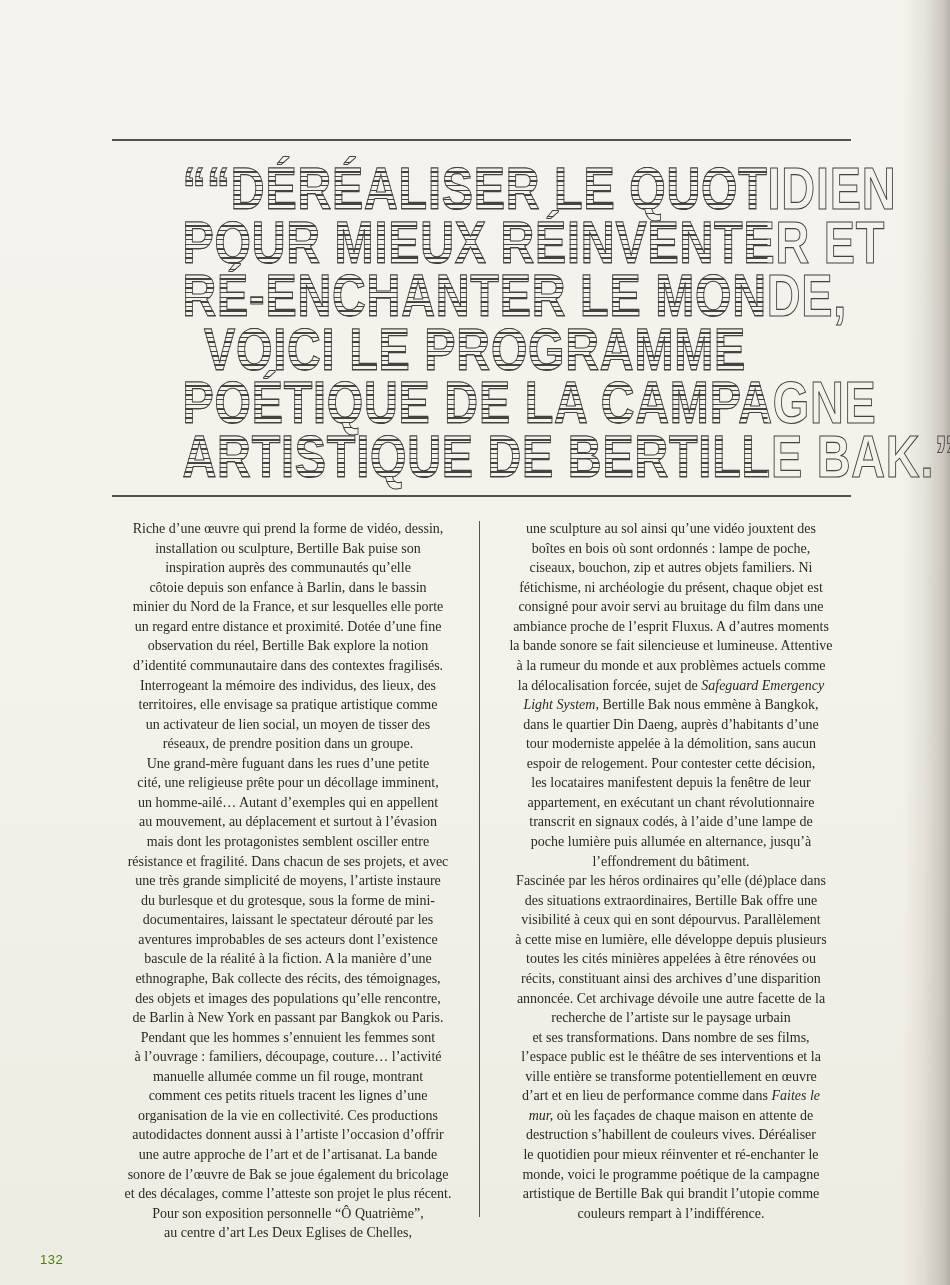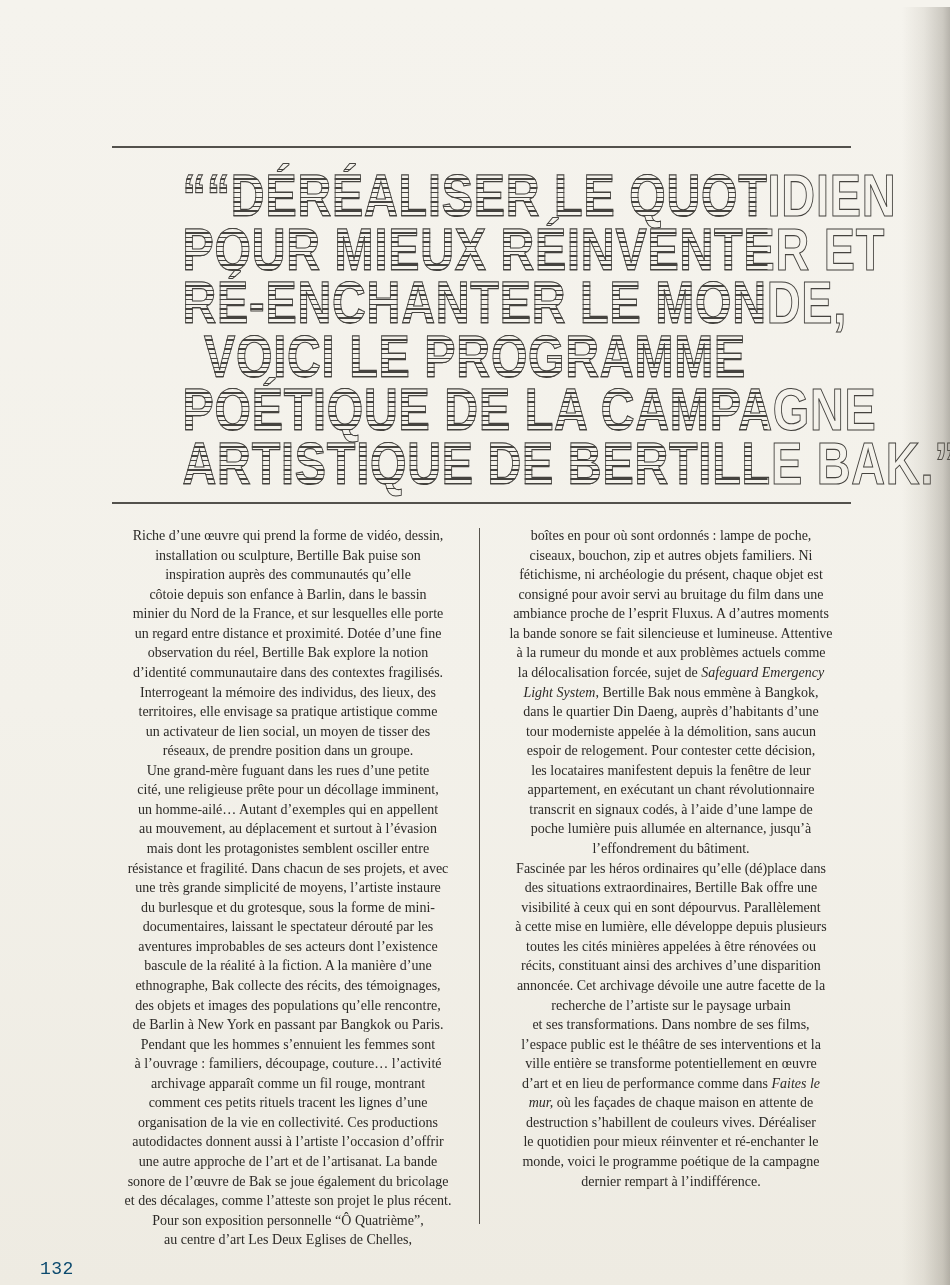--- a/index.html
+++ b/index.html
@@ -1,21 +1,21 @@
 <!DOCTYPE html>
 <html><head>
 <meta charset="utf-8">
 <style>
   html,body{margin:0;padding:0;}
   body{
     width:950px;height:1285px;position:relative;overflow:hidden;
     background:linear-gradient(180deg,#f5f3ed 0%,#f3f1ea 55%,#eeebe2 100%);
     font-family:"Liberation Serif", serif;
   }
-  .page{position:absolute;inset:0;margin-top:7px;}
+  .page{position:absolute;inset:0;}
   
   .edge-shadow{
     position:absolute;top:0;right:0;width:48px;height:100%;
     background:linear-gradient(to right, rgba(125,118,104,0) 0%, rgba(125,118,104,0.12) 45%, rgba(110,104,92,0.30) 85%, rgba(95,90,80,0.42) 100%);
     pointer-events:none;
   }
   .rule{
     position:absolute;left:112px;width:739px;height:2px;background:#53514c;
   }
   .rule-top{top:139px;}
@@ -53,22 +53,22 @@
   }
   .body-line{
     font-family:"Liberation Serif", serif;
     font-size:14px;line-height:19.57px;
     color:#2c2a27;text-align:center;white-space:nowrap;
   }
   .body-line i{font-style:italic;text-align:center;}
 
   .page-number{
     position:absolute;left:40px;top:1252px;
-    font-family:Liberation Mono, monospace;
-    font-size:18px;color:#0c4a6e;letter-spacing:0.5px;
+    font-family:Liberation Sans, sans-serif;
+    font-size:13px;color:#4d7c0f;letter-spacing:0.5px;
   }
 </style>
 </head>
 <body>
 
 <div class="page">
 
   <div class="rule rule-top"></div>
 
   <div class="pull-quote">
@@ -105,33 +105,34 @@
         <div class="body-line"><span>une très grande simplicité de moyens, l’artiste instaure</span></div>
         <div class="body-line"><span>du burlesque et du grotesque, sous la forme de mini-</span></div>
         <div class="body-line"><span>documentaires, laissant le spectateur dérouté par les</span></div>
         <div class="body-line"><span>aventures improbables de ses acteurs dont l’existence</span></div>
         <div class="body-line"><span>bascule de la réalité à la fiction. A la manière d’une</span></div>
         <div class="body-line"><span>ethnographe, Bak collecte des récits, des témoignages,</span></div>
         <div class="body-line"><span>des objets et images des populations qu’elle rencontre,</span></div>
         <div class="body-line"><span>de Barlin à New York en passant par Bangkok ou Paris.</span></div>
         <div class="body-line"><span>Pendant que les hommes s’ennuient les femmes sont</span></div>
         <div class="body-line"><span>à l’ouvrage : familiers, découpage, couture… l’activité</span></div>
-        <div class="body-line"><span>archivage apparaît comme un fil rouge, montrant</span></div>
+        <div class="body-line"><span>manuelle allumée comme un fil rouge, montrant</span></div>
         <div class="body-line"><span>comment ces petits rituels tracent les lignes d’une</span></div>
         <div class="body-line"><span>organisation de la vie en collectivité. Ces productions</span></div>
         <div class="body-line"><span>autodidactes donnent aussi à l’artiste l’occasion d’offrir</span></div>
         <div class="body-line"><span>une autre approche de l’art et de l’artisanat. La bande</span></div>
         <div class="body-line"><span>sonore de l’œuvre de Bak se joue également du bricolage</span></div>
         <div class="body-line"><span>et des décalages, comme l’atteste son projet le plus récent.</span></div>
         <div class="body-line"><span>Pour son exposition personnelle “Ô Quatrième”,</span></div>
         <div class="body-line"><span>au centre d’art Les Deux Eglises de Chelles,</span></div>
       </div>
     <div class="divider"></div>
     <div class="col">
-        <div class="body-line"><span>boîtes en pour où sont ordonnés : lampe de poche,</span></div>
+        <div class="body-line"><span>une sculpture au sol ainsi qu’une vidéo jouxtent des</span></div>
+        <div class="body-line"><span>boîtes en bois où sont ordonnés : lampe de poche,</span></div>
         <div class="body-line"><span>ciseaux, bouchon, zip et autres objets familiers. Ni</span></div>
         <div class="body-line"><span>fétichisme, ni archéologie du présent, chaque objet est</span></div>
         <div class="body-line"><span>consigné pour avoir servi au bruitage du film dans une</span></div>
         <div class="body-line"><span>ambiance proche de l’esprit Fluxus. A d’autres moments</span></div>
         <div class="body-line"><span>la bande sonore se fait silencieuse et lumineuse. Attentive</span></div>
         <div class="body-line"><span>à la rumeur du monde et aux problèmes actuels comme</span></div>
         <div class="body-line"><span>la délocalisation forcée, sujet de </span><i>Safeguard Emergency</i></div>
         <div class="body-line"><i>Light System</i><span>, Bertille Bak nous emmène à Bangkok,</span></div>
         <div class="body-line"><span>dans le quartier Din Daeng, auprès d’habitants d’une</span></div>
         <div class="body-line"><span>tour moderniste appelée à la démolition, sans aucun</span></div>
@@ -150,21 +151,22 @@
         <div class="body-line"><span>annoncée. Cet archivage dévoile une autre facette de la</span></div>
         <div class="body-line"><span>recherche de l’artiste sur le paysage urbain</span></div>
         <div class="body-line"><span>et ses transformations. Dans nombre de ses films,</span></div>
         <div class="body-line"><span>l’espace public est le théâtre de ses interventions et la</span></div>
         <div class="body-line"><span>ville entière se transforme potentiellement en œuvre</span></div>
         <div class="body-line"><span>d’art et en lieu de performance comme dans </span><i>Faites le</i></div>
         <div class="body-line"><i>mur,</i><span> où les façades de chaque maison en attente de</span></div>
         <div class="body-line"><span>destruction s’habillent de couleurs vives. Déréaliser</span></div>
         <div class="body-line"><span>le quotidien pour mieux réinventer et ré-enchanter le</span></div>
         <div class="body-line"><span>monde, voici le programme poétique de la campagne</span></div>
-        <div class="body-line"><span>dernier rempart à l’indifférence.</span></div>
+        <div class="body-line"><span>artistique de Bertille Bak qui brandit l’utopie comme</span></div>
+        <div class="body-line"><span>couleurs rempart à l’indifférence.</span></div>
       </div>
   </div>
 
   <div class="page-number">132</div>
 
   <div class="edge-shadow"></div>
 
 </div>
 
 </body></html>

